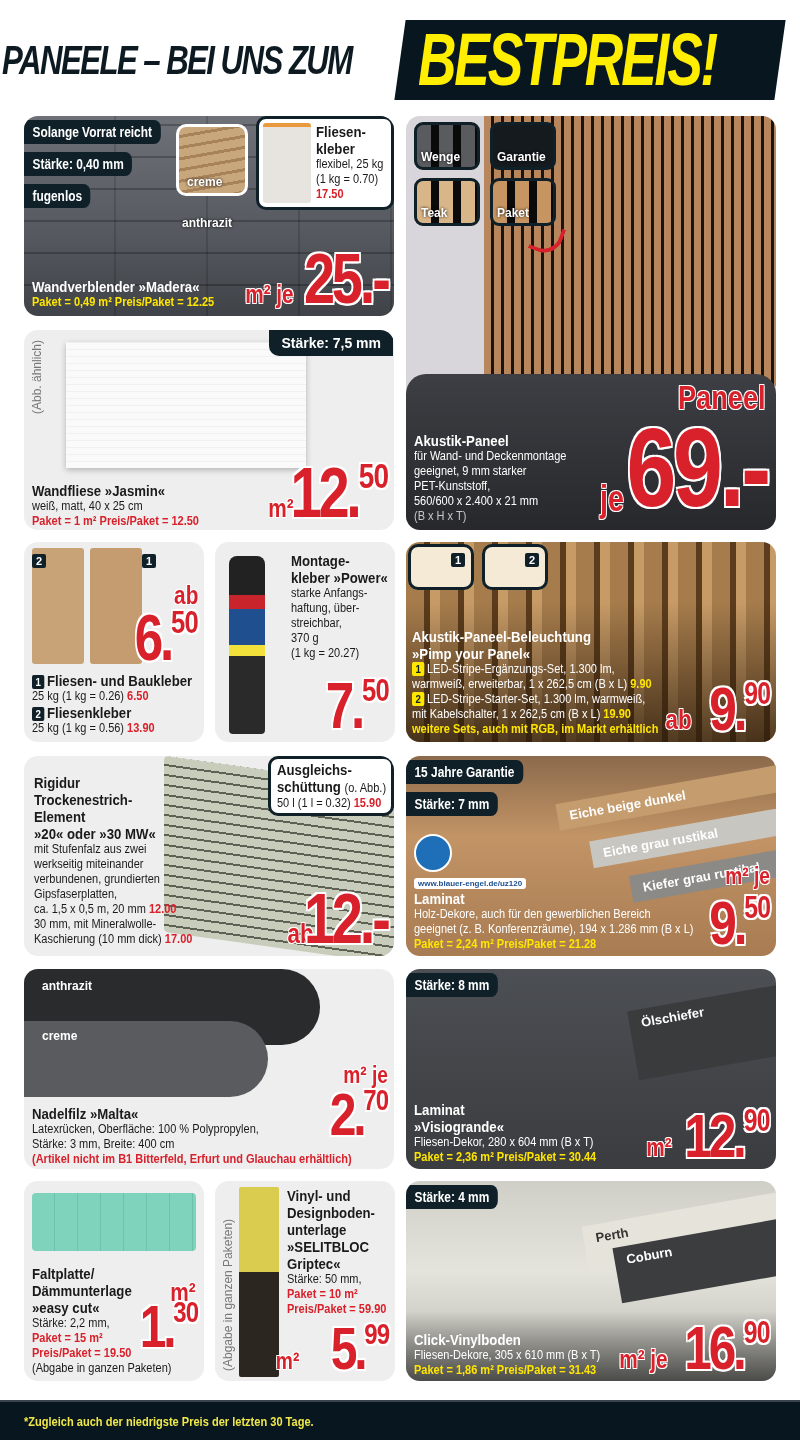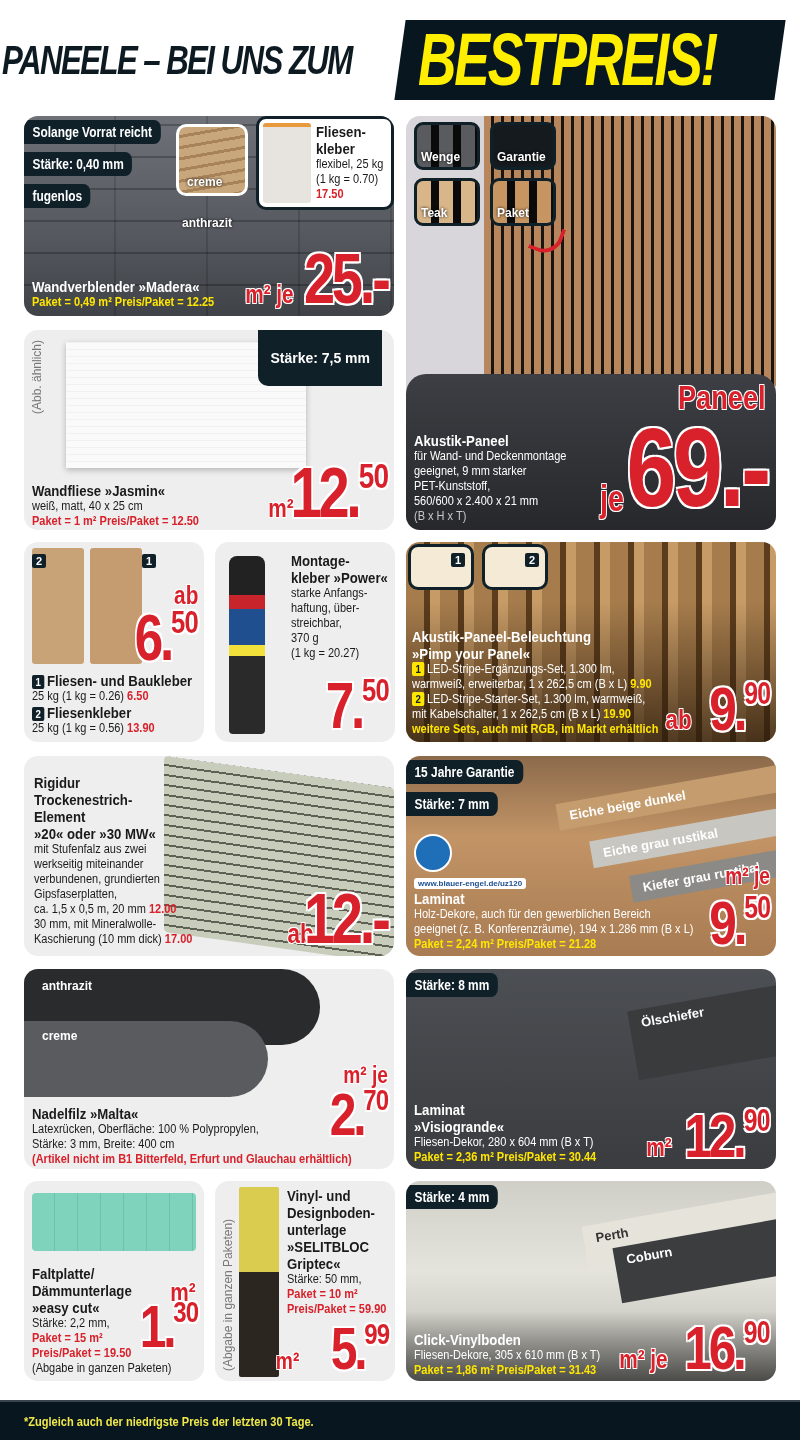--- a/index.html
+++ b/index.html
@@ -69,21 +69,21 @@
     <div class="title label-w">Wandverblender »Madera«</div>
     <div class="desc yel">Paket = 0,49 m²   Preis/Paket = 12.25</div>
   </div>
   <div class="unit" style="right:100px;bottom:6px;font-size:26px;">m² je</div>
   <div class="price" style="right:6px;bottom:2px;font-size:70px;">25.-</div>
 </div>
 
 <div class="card" style="left:24px;top:330px;width:370px;height:200px;">
   <div class="rot-label" style="left:6px;top:84px;">(Abb. ähnlich)</div>
   <div style="position:absolute;left:42px;top:12px;width:240px;height:126px;background:repeating-linear-gradient(0deg,#fafafa 0 6px,#f1f1f1 6px 7px);box-shadow:0 2px 6px rgba(0,0,0,0.25);"></div>
-  <div style="position:absolute;right:12px;top:0;background:#0f2029;color:#fff;font-weight:700;font-size:14px;padding:20px 12px;border-radius:0 0 0 10px;">Stärke: 7,5 mm</div>
+  <div style="position:absolute;right:1px;top:0;background:#0f2029;color:#fff;font-weight:700;font-size:14px;padding:5px 12px;border-radius:0 0 0 10px;">Stärke: 7,5 mm</div>
   <div class="textblock" style="left:8px;top:152px;">
     <div class="title">Wandfliese »Jasmin«</div>
     <div class="desc">weiß, matt, 40 x 25 cm</div>
     <div class="desc red">Paket = 1 m²   Preis/Paket = 12.50</div>
   </div>
   <div class="unit" style="right:100px;bottom:6px;font-size:26px;">m²</div>
   <div class="price" style="right:6px;bottom:2px;font-size:70px;"><span>12.</span><span class="cents">50</span></div>
 </div>
 
 <div class="card" style="left:406px;top:116px;width:370px;height:414px;background:#d8d6da;padding-left:32px;">
@@ -160,20 +160,27 @@
     <div class="desc label-w" style="font-weight:400;"><span class="numbadge y">2</span><span>LED-Stripe-Starter-Set, 1.300 lm, warmweiß,</span></div>
     <div class="desc label-w" style="font-weight:400;"><span>mit Kabelschalter, 1 x 262,5 cm (B x L)</span>  <span class="yel">19.90</span></div>
     <div class="desc yel">weitere Sets, auch mit RGB, im Markt erhältlich</div>
   </div>
   <div class="unit" style="right:84px;bottom:6px;font-size:28px;">ab</div>
   <div class="price" style="right:6px;bottom:2px;font-size:62px;"><span>9.</span><span class="cents">90</span></div>
 </div>
 
 <div class="card" style="left:24px;top:756px;width:370px;height:200px;">
   <div style="position:absolute;left:140px;top:16px;width:230px;height:176px;background:repeating-linear-gradient(180deg,#c8ccbb 0 8px,#5d6052 8px 10px);transform:skewY(8deg);border-radius:4px;"></div>
+  <div class="inset" style="left:244px;top:0;width:126px;height:60px;">
+    <div class="textblock" style="left:6px;top:2px;">
+      <div class="title">Ausgleichs-</div>
+      <div class="title"><span>schüttung</span> <span class="desc" style="font-weight:400;">(o. Abb.)</span></div>
+      <div class="desc"><span>50 l (1 l = 0.32)</span> <span class="red">15.90</span></div>
+    </div>
+  </div>
   <div class="textblock" style="left:10px;top:18px;">
     <div class="title">Rigidur</div>
     <div class="title">Trockenestrich-</div>
     <div class="title">Element</div>
     <div class="title">»20« oder »30 MW«</div>
     <div class="desc">mit Stufenfalz aus zwei</div>
     <div class="desc">werkseitig miteinander</div>
     <div class="desc">verbundenen, grundierten</div>
     <div class="desc">Gipsfaserplatten,</div>
     <div class="desc"><span>ca. 1,5 x 0,5 m, 20 mm</span>          <span class="red">12.00</span></div>

